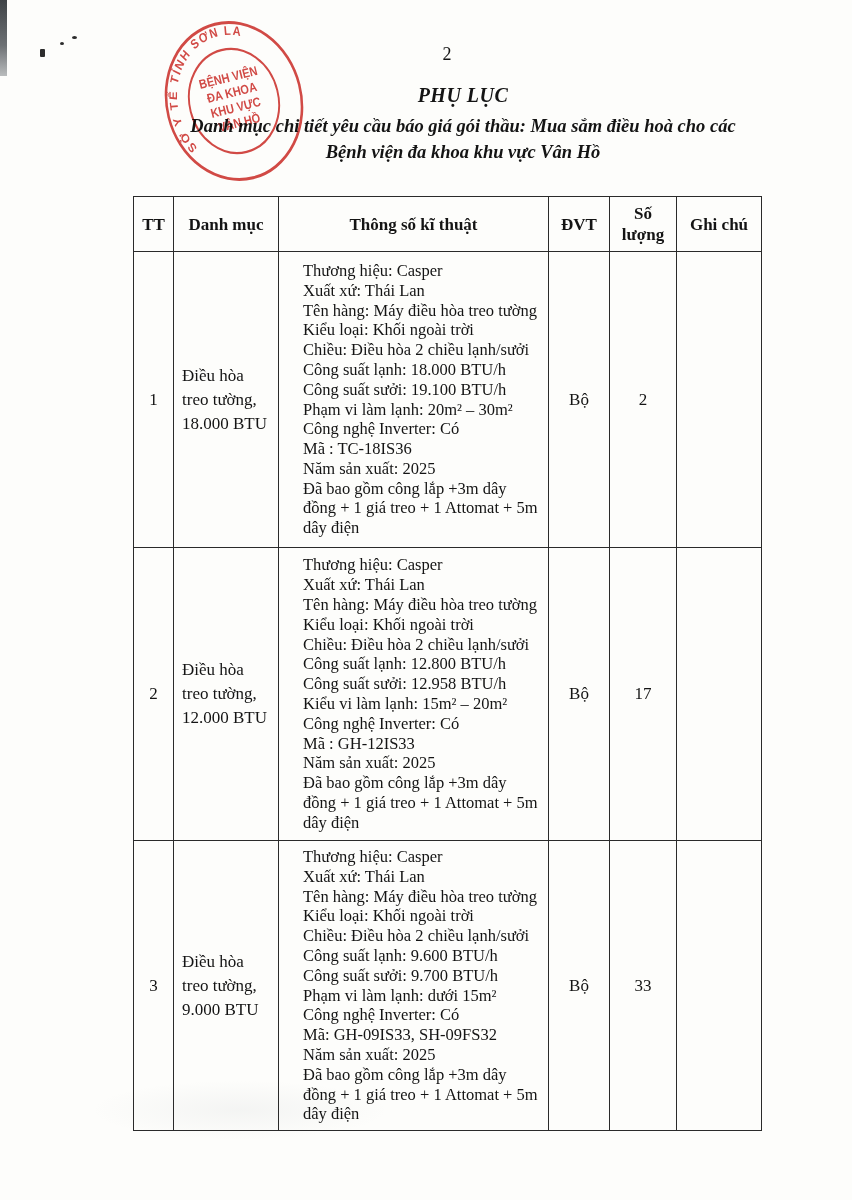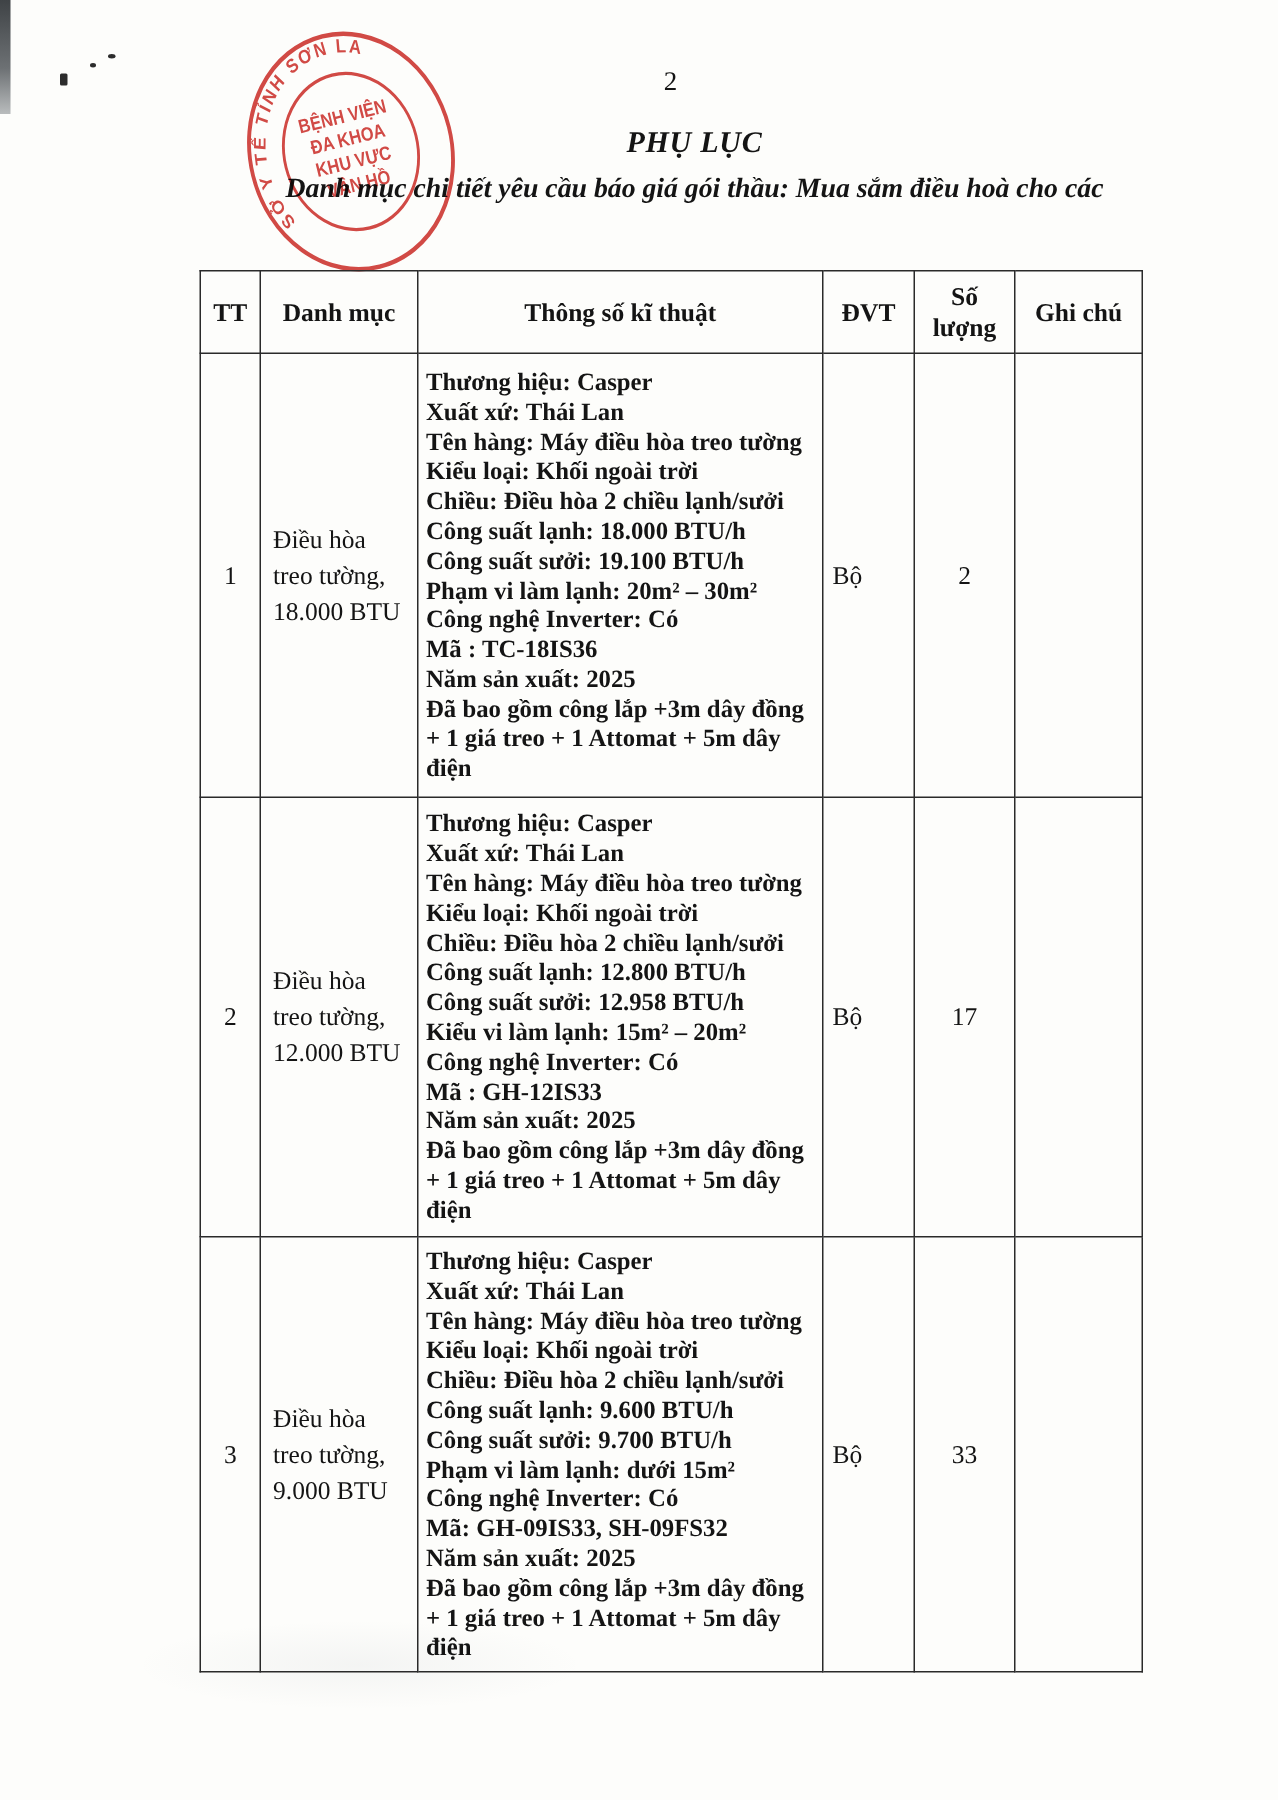--- a/index.html
+++ b/index.html
@@ -38,40 +38,40 @@
   
   .stamp {
     position:absolute; left:148px; top:8px; width:172px; height:186px;
     transform:rotate(-14deg) scaleX(0.85);
     opacity:0.92; mix-blend-mode:multiply;
   }
   .stamp svg { width:100%; height:100%; }
 
   
   table.doc-table {
-    position:absolute; left:133px; top:180px;
+    position:absolute; left:133px; top:196px;
     border-collapse:collapse; table-layout:fixed; width:628px;
     background:transparent;
   }
   .doc-table td, .doc-table th {
     border:1.7px solid #2a2a2a; padding:2px 6px;
     font-size:17px; vertical-align:middle;
   }
   .doc-table th { font-weight:bold; text-align:center; height:50px; line-height:21px; }
   .col-tt  { width:40px; }
   .col-dm  { width:105px; }
   .col-ts  { width:270px; }
   .col-dvt { width:61px; }
   .col-sl  { width:67px; }
   .col-gc  { width:85px; }
 
   td.cell-tt   { text-align:center; }
   td.cell-name { line-height:24px; padding:4px 8px; }
-  td.cell-specs{ padding:6px 8px 6px 5px;font-weight:bold; }
-  td.cell-dvt  { }
+  td.cell-specs{ padding:6px 8px 6px 24px; }
+  td.cell-dvt  { text-align:center; }
   td.cell-qty  { text-align:center; }
   .specs { font-size:16.5px; line-height:19.8px; }
   .spec-line { white-space:normal; }
   tr.row-1 td { height:283px; }
   tr.row-2 td { height:280px; }
   tr.row-3 td { height:248px; }
 </style>
 </head>
 <body>
 
@@ -80,20 +80,21 @@
 <div class="speck speck2"></div>
 <div class="speck speck3"></div>
 <div class="smudge"></div>
 
 <div class="page-number">2</div>
 
 <div class="title-block">
   <div class="doc-title">PHỤ LỤC</div>
   <div class="doc-subtitle">
     <div>Danh mục chi tiết yêu cầu báo giá gói thầu: Mua sắm điều hoà cho các</div>
+    <div>Bệnh viện đa khoa khu vực Vân Hồ</div>
   </div>
 </div>
 
 <div class="stamp">
   <svg viewBox="0 0 200 200" xmlns="http://www.w3.org/2000/svg">
     <circle cx="100" cy="100" r="92" fill="none" stroke="#cf3a36" stroke-width="3.5"></circle>
     <circle cx="100" cy="100" r="61" fill="none" stroke="#cf3a36" stroke-width="2.6"></circle>
     <defs>
       <path id="ringPath" d="M 37.2 144.1 A 77 77 0 1 1 162.8 144.1"></path>
     </defs>

